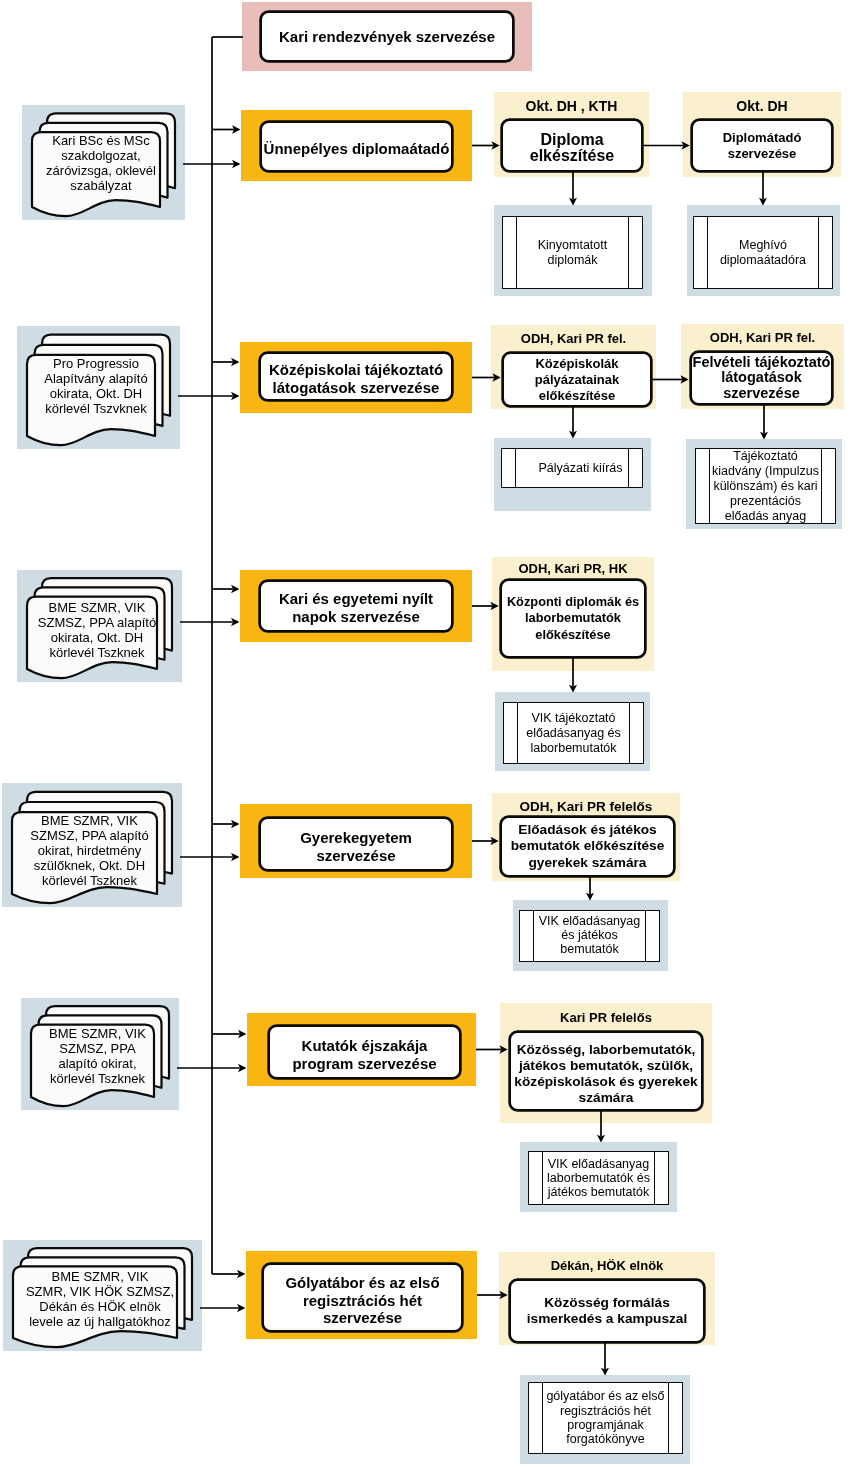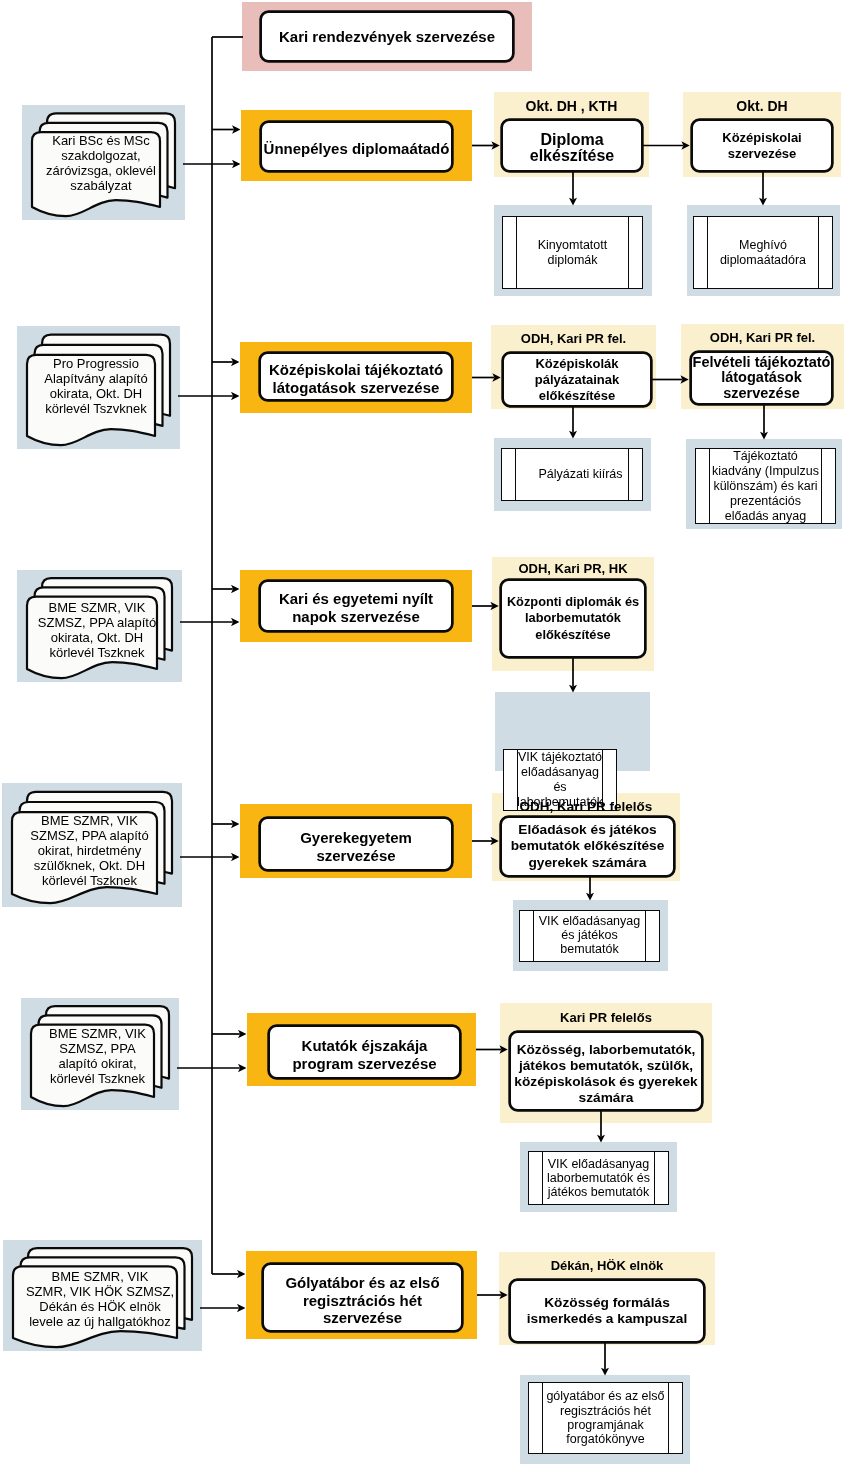--- a/index.html
+++ b/index.html
@@ -213,21 +213,21 @@
     <i style="right:13px;"></i>
     <span style="padding:0 16px;">
       <div>Kinyomtatott</div>
       <div>diplomák</div>
     </span>
   </div>
 <div class="band cream" style="left:683px;top:92px;width:158px;height:85px;"></div>
 <div class="owner" style="left:683px;top:99px;width:158px;font-size:14px;"><span>Okt. DH</span></div>
 <div class="proc" style="left:691px;top:119px;width:142px;height:53px;font-size:13px;line-height:16px;padding-top:0px;">
     <span>
-      <div>Középiskolai</div>
+      <div>Diplomátadó</div>
       <div>szervezése</div>
     </span>
   </div>
 <div class="band blue" style="left:687px;top:205px;width:153px;height:91px;"></div>
 <div class="pre" style="left:693px;top:216px;width:140px;height:73px;font-size:12.5px;line-height:15px;">
     <i style="left:13px;"></i>
     <i style="right:13px;"></i>
     <span style="padding:0 16px;">
       <div>Meghívó</div>
       <div>diplomaátadóra</div>
@@ -236,21 +236,21 @@
 <div class="band cream" style="left:491px;top:325px;width:165px;height:84px;"></div>
 <div class="owner" style="left:491px;top:332px;width:165px;font-size:13px;"><span>ODH, Kari PR fel.</span></div>
 <div class="proc" style="left:502px;top:352px;width:150px;height:55px;font-size:13px;line-height:16px;padding-top:0px;">
     <span>
       <div>Középiskolák</div>
       <div>pályázatainak</div>
       <div>előkészítése</div>
     </span>
   </div>
 <div class="band blue" style="left:494px;top:438px;width:157px;height:73px;"></div>
-<div class="pre" style="left:501px;top:448px;width:142px;height:53px;font-size:12.5px;line-height:15px;padding-left:17px;">
+<div class="pre" style="left:501px;top:448px;width:142px;height:40px;font-size:12.5px;line-height:15px;padding-left:17px;">
     <i style="left:13px;"></i>
     <i style="right:13px;"></i>
     <span style="padding:0 16px;">
       <div>Pályázati kiírás</div>
     </span>
   </div>
 <div class="band cream" style="left:681px;top:324px;width:163px;height:85px;"></div>
 <div class="owner" style="left:681px;top:331px;width:163px;font-size:13px;"><span>ODH, Kari PR fel.</span></div>
 <div class="proc" style="left:690px;top:351px;width:143px;height:54px;font-size:14.5px;line-height:15.6px;padding-top:0px;">
     <span>
@@ -274,21 +274,21 @@
 <div class="band cream" style="left:492px;top:557px;width:162px;height:114px;"></div>
 <div class="owner" style="left:492px;top:562px;width:162px;font-size:13px;"><span>ODH, Kari PR, HK</span></div>
 <div class="proc" style="left:500px;top:579px;width:146px;height:79px;font-size:12.8px;line-height:16.2px;padding-top:0px;">
     <span>
       <div>Központi diplomák és</div>
       <div>laborbemutatók</div>
       <div>előkészítése</div>
     </span>
   </div>
 <div class="band blue" style="left:495px;top:692px;width:155px;height:79px;"></div>
-<div class="pre" style="left:503px;top:702px;width:114px;height:62px;font-size:12.5px;line-height:15px;margin-top:47px;">
+<div class="pre" style="left:503px;top:702px;width:141px;height:62px;font-size:12.5px;line-height:15px;">
     <i style="left:13px;"></i>
     <i style="right:13px;"></i>
     <span style="padding:0 16px;">
       <div>VIK tájékoztató</div>
       <div>előadásanyag és</div>
       <div>laborbemutatók</div>
     </span>
   </div>
 <div class="band cream" style="left:492px;top:793px;width:188px;height:88px;"></div>
 <div class="owner" style="left:492px;top:800px;width:188px;font-size:13.5px;"><span>ODH, Kari PR felelős</span></div>

